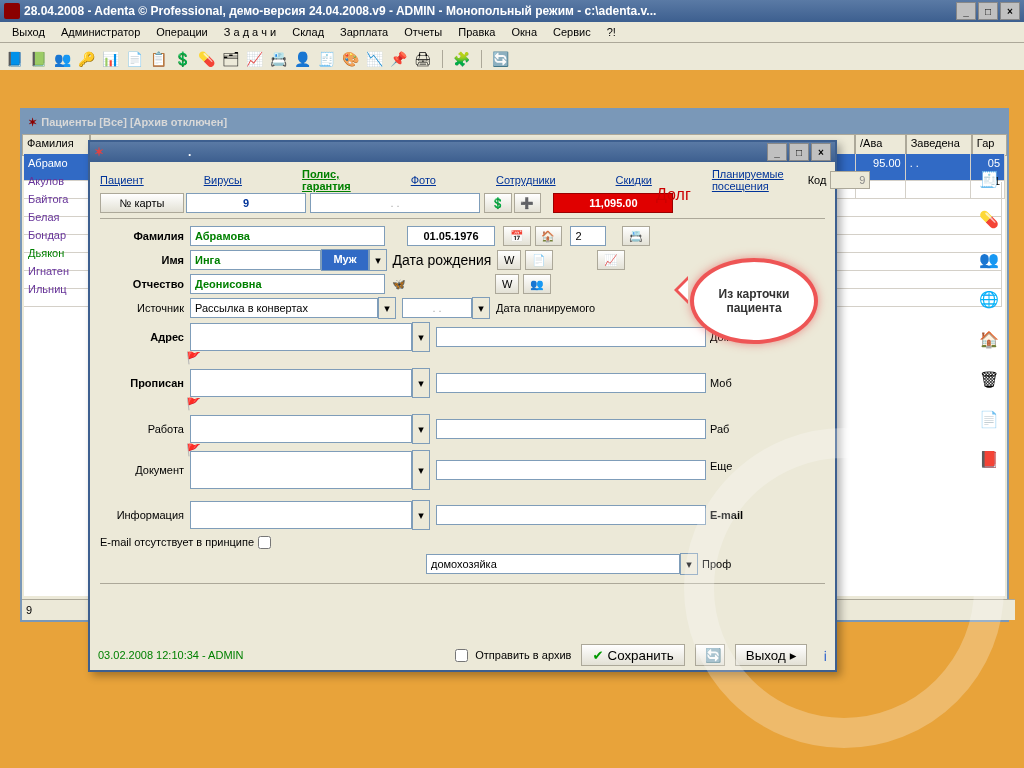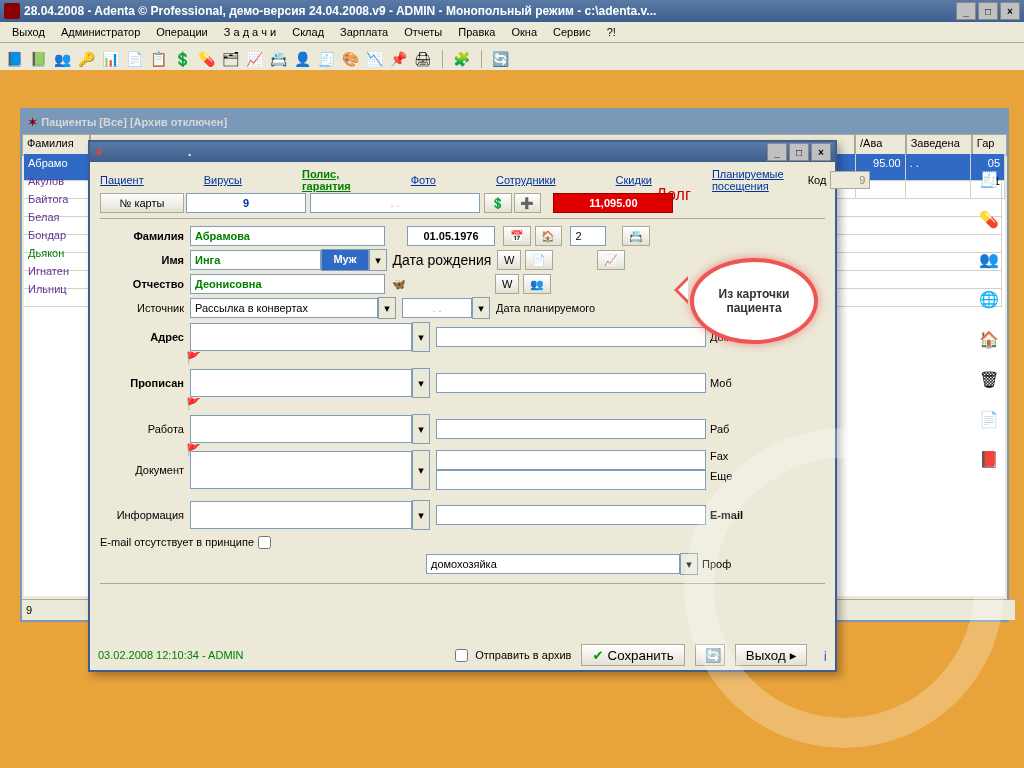--- a/index.html
+++ b/index.html
@@ -285,24 +285,20 @@
         <span class="phone-lbl">Раб</span>
       </div>
       <div style="margin-left:84px;margin-top:-4px;margin-bottom:2px"><span class="mini-ico">🚩</span></div>
       <div class="form-row" style="height:22px">
         <span class="lbl thin" style="line-height:11px">Документ</span>
         <textarea class="fld" style="width: 222px; height: 38px;" rows="2"></textarea>
         <span class="dd-arrow" style="height:38px">▾</span>
         <div style="margin-left:6px;display:flex;flex-direction:column;gap:0">
           <div style="display:flex">
               <input class="fld" style="width: 270px;">
-              <span class="phone-lbl">Fax</span>
-            </div>
-          <div style="display:flex">
-              <input class="fld" style="width: 270px;">
               <span class="phone-lbl">Еще</span>
             </div>
         </div>
       </div>
       <div class="form-row" style="height:32px;margin-top:18px">
         <span class="lbl thin">Информация</span>
         <textarea class="fld" style="width: 222px;"></textarea>
         <span class="dd-arrow" style="height:28px">▾</span>
         <input class="fld" style="width: 270px; margin-left: 6px;">
         <span class="phone-lbl" style="font-weight:bold">E-mail</span>

